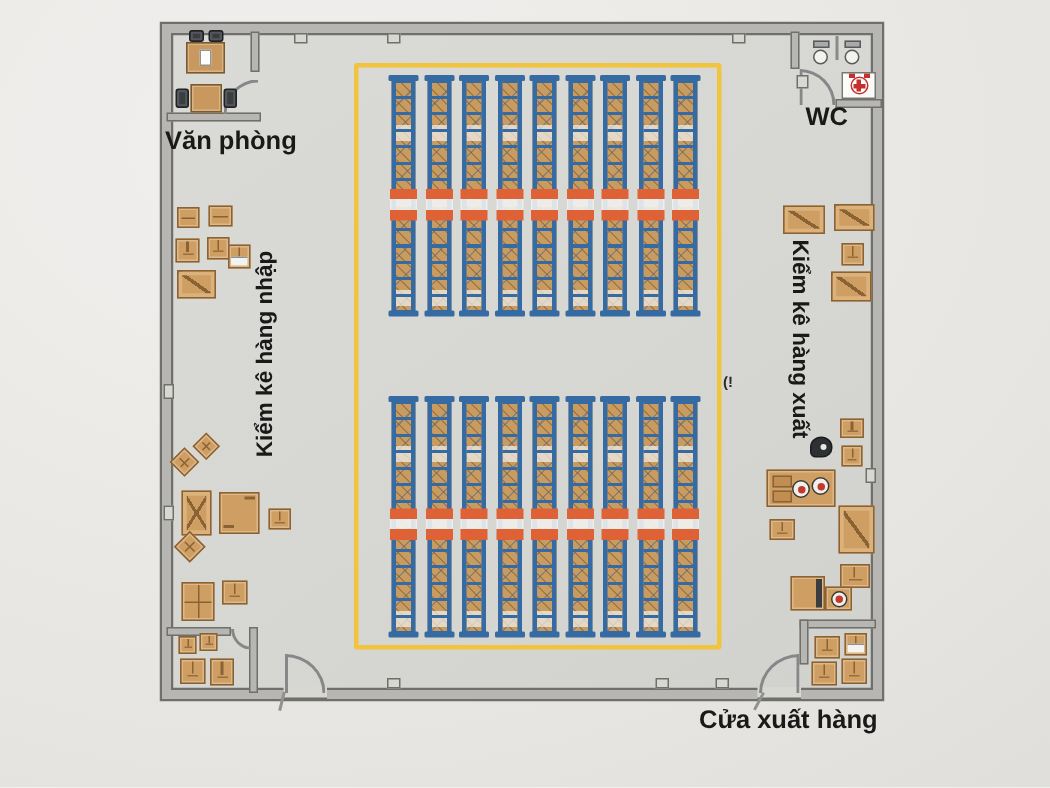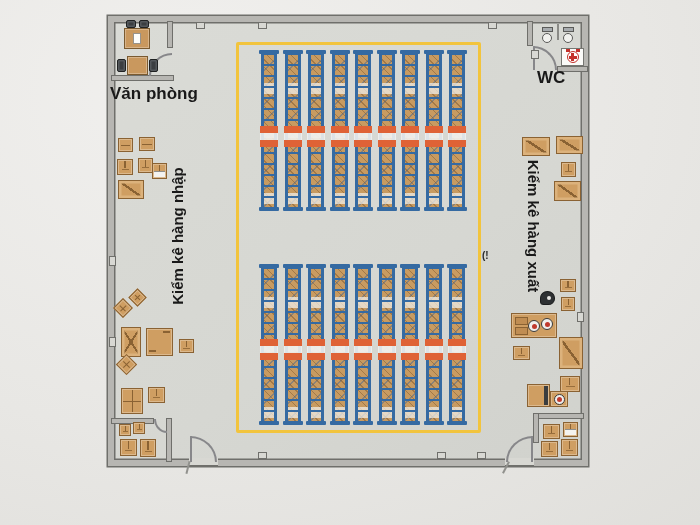--- a/index.html
+++ b/index.html
@@ -132,20 +132,21 @@
 
   <div id="zone"></div>
 
   <div class="leader" style="left:187px;top:461px;height:13px;transform:rotate(14deg)"></div>
   <div class="leader" style="left:505px;top:461px;height:13px;transform:rotate(28deg)"></div>
 
   <div class="lbl" style="left:110px;top:84px">Văn phòng</div>
   <div class="lbl" style="left:537px;top:68px">WC</div>
   <div class="lbl vert-l">Kiểm kê hàng nhập</div>
   <div class="lbl vert-r">Kiểm kê hàng xuất</div>
+  <div class="lbl" style="left:466px;top:470px">Cửa xuất hàng</div>
   <div class="mark" style="left:482px;top:250px">(!</div>
 
 <div class="rack" style="position: absolute; left: 261px; top: 53px; width: 16px; height: 155px;">
       <div class="tunnel" style="top: 73px;"></div>
     </div>
     <div class="rack" style="position: absolute; left: 284.5px; top: 53px; width: 16px; height: 155px;">
       <div class="tunnel" style="top: 73px;"></div>
     </div>
     <div class="rack" style="position: absolute; left: 308px; top: 53px; width: 16px; height: 155px;">
       <div class="tunnel" style="top: 73px;"></div>

